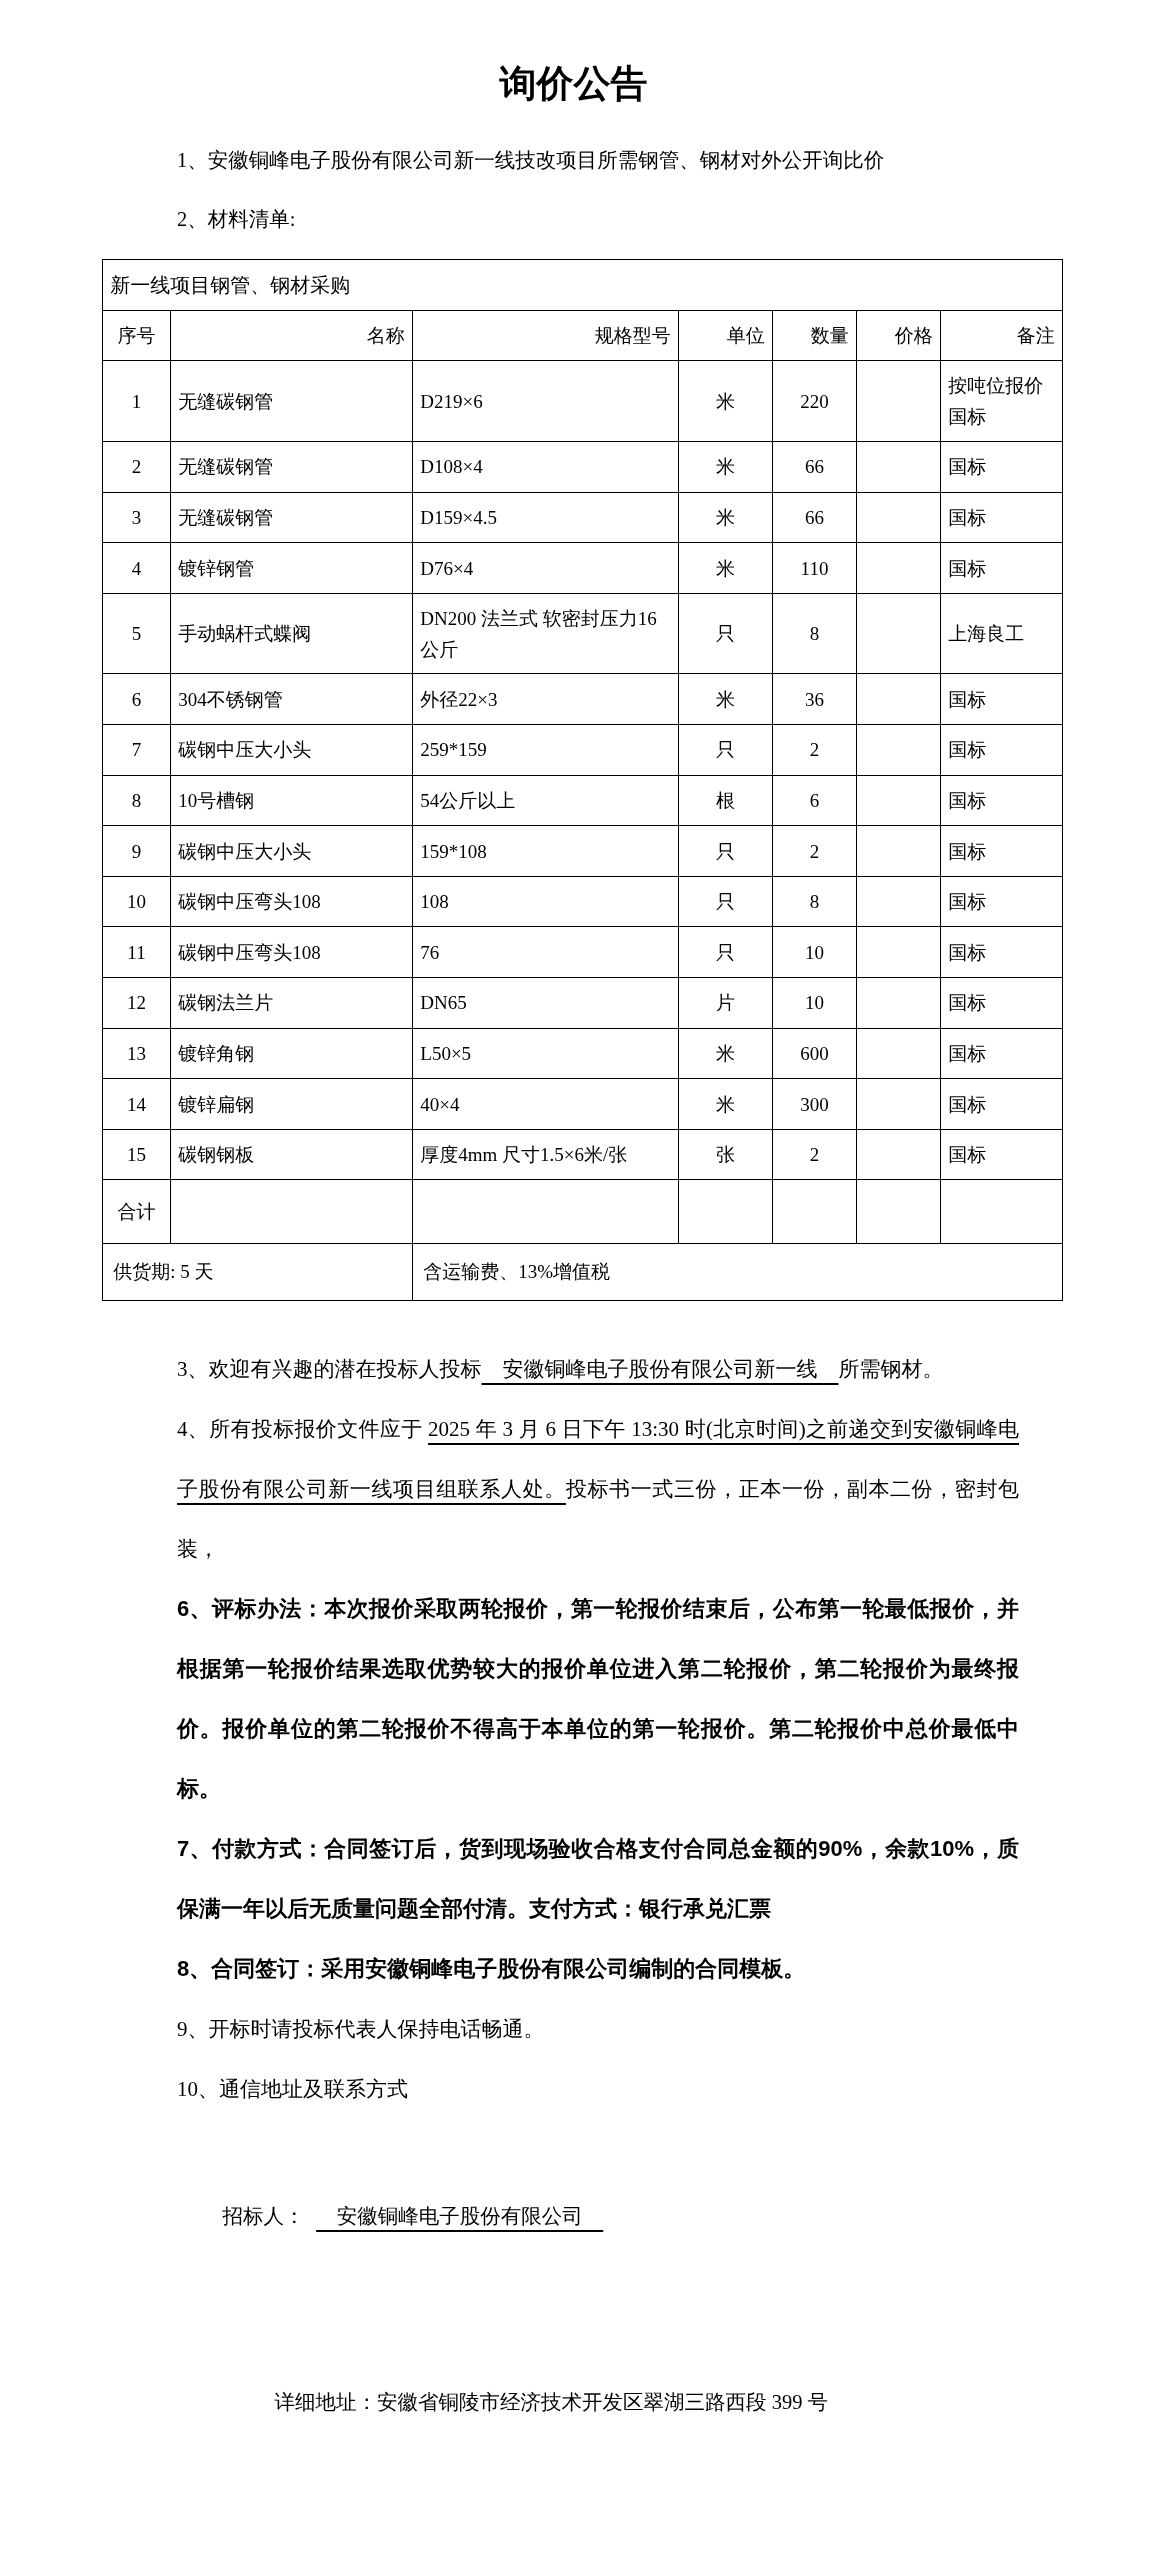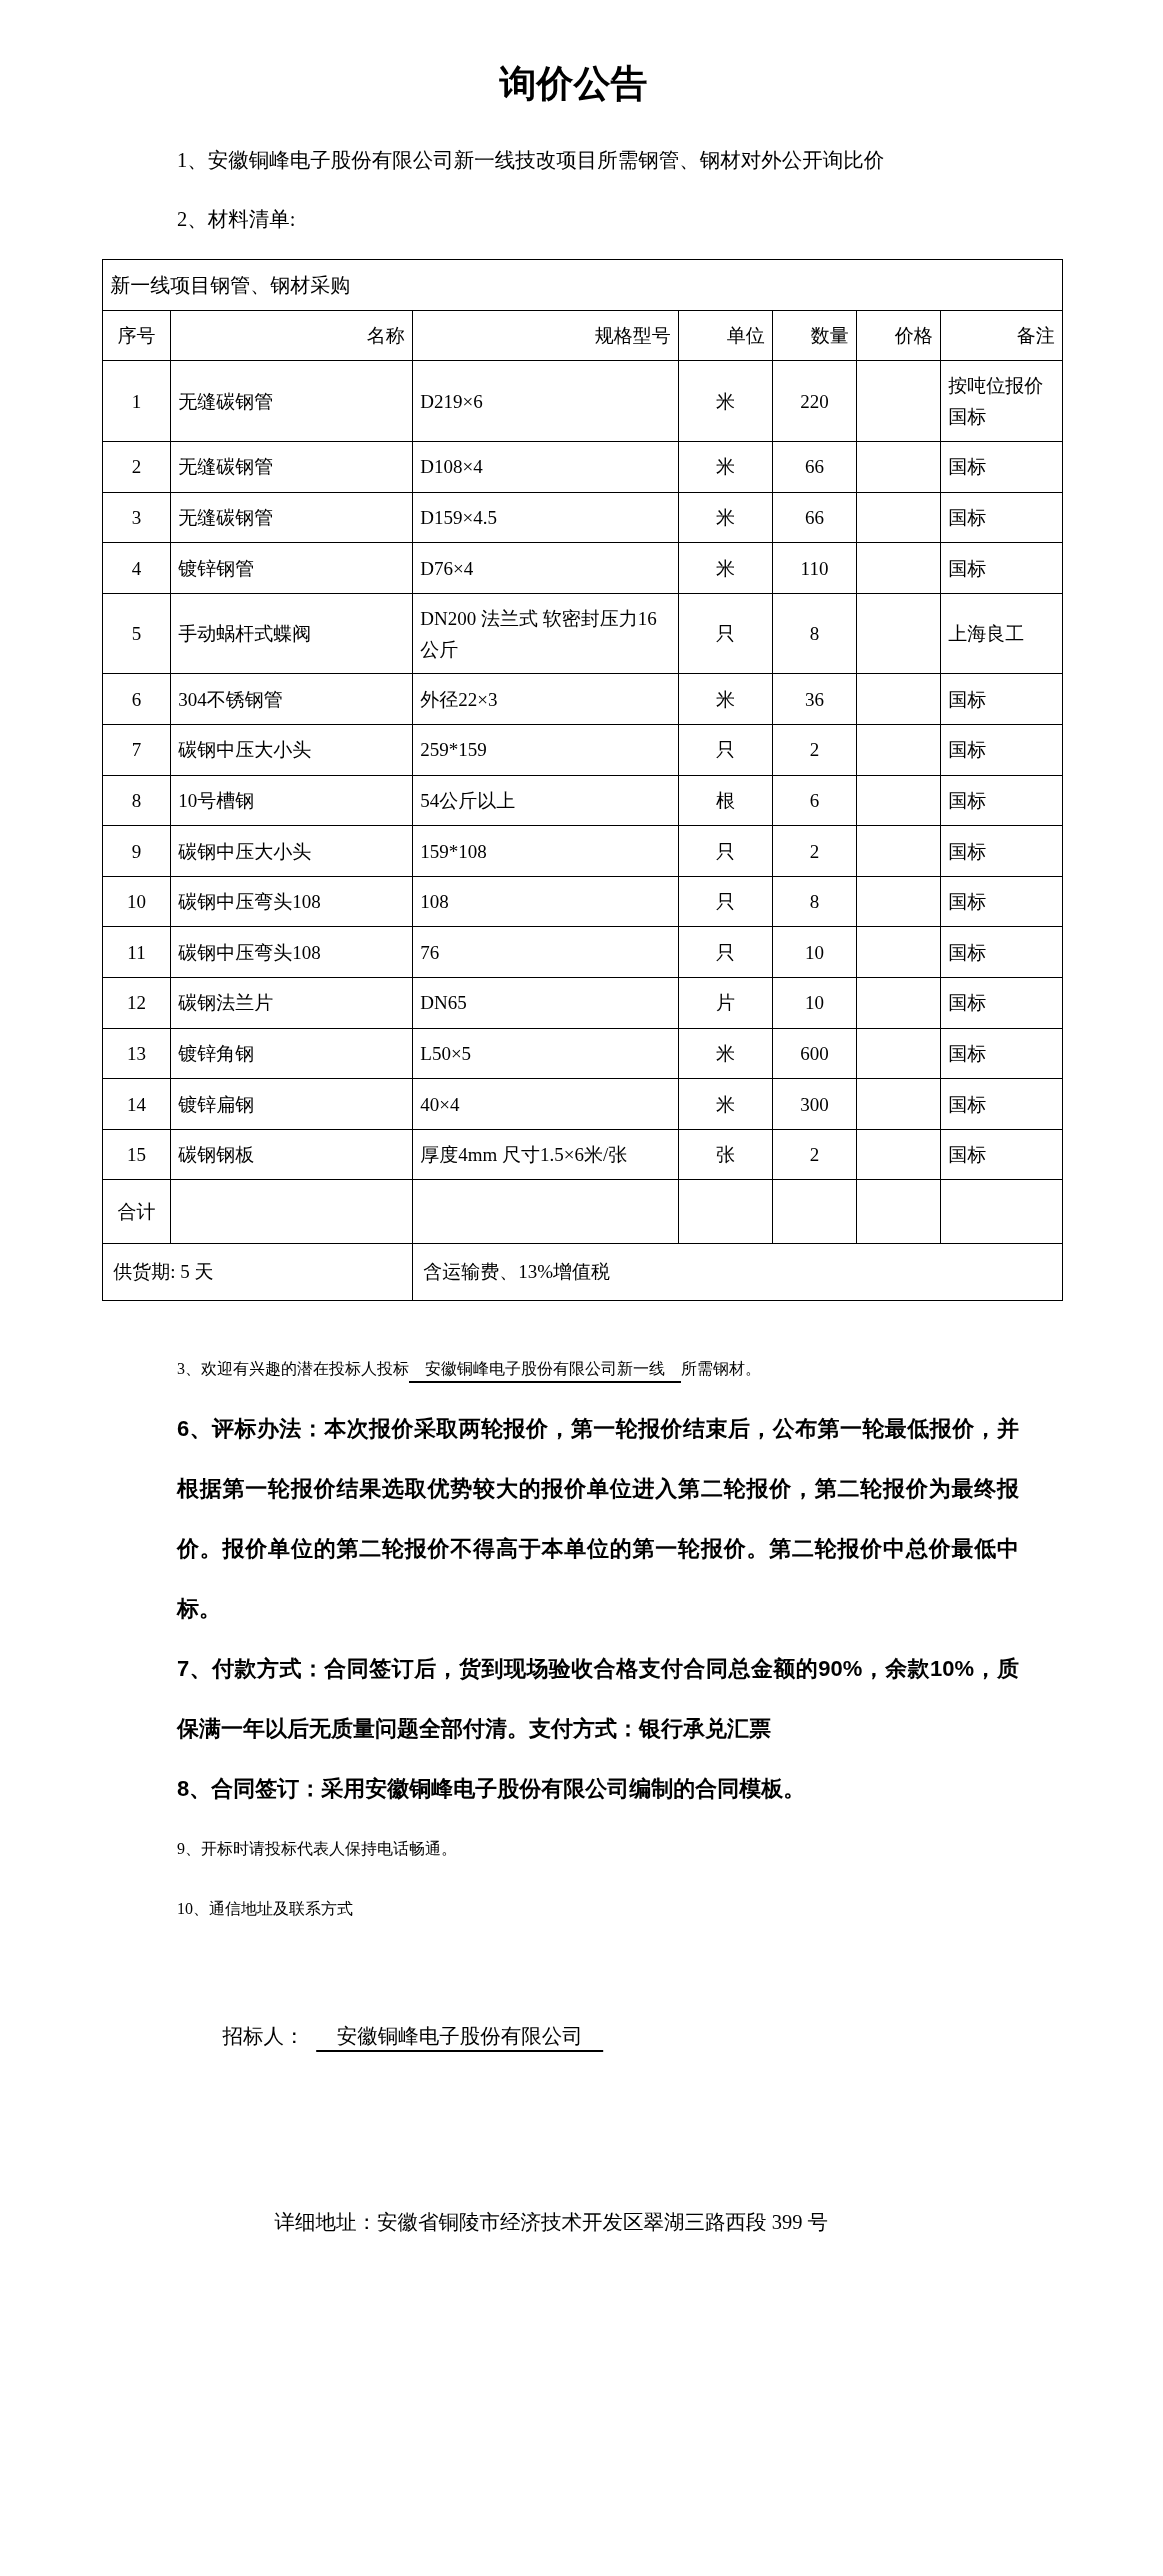--- a/index.html
+++ b/index.html
@@ -31,21 +31,21 @@
   tr.header-row th.a-c{text-align:center;padding-left:7.3px;}
   td.a-c{text-align:center;}
   td.a-l{text-align:left;padding-left:10.3px;}
   td.note-cell{white-space:pre-line;line-height:32px;}
   tbody.rows td{height:32px;line-height:31px;}
   tr.total-row td{height:45px;}
   tr.total-row td.a-c{text-align:center;}
   tr.supply-row td{height:38px;text-align:left;padding-left:10.3px;}
   
   .paras{margin:38px 0 0 177px;width:842px;text-align:justify;}
-  .paras p{margin:0;font-size:16px;line-height:60px;}
+  .paras p{margin:0;font-size:21px;line-height:60px;}
   .paras p.bold{
     font-family:"Liberation Sans","DejaVu Sans",sans-serif;
     font-weight:700;font-size:22px;
   }
   .u{text-decoration:underline;text-underline-offset:6.6px;text-decoration-thickness:1.5px;}
   
   .contact{margin-top:4.4px;font-size:20.5px;}
   .contact .row{line-height:62px;white-space:pre;}
   .row-bidder{margin-left:202px;}
   .row-address{margin-left:254px;}
@@ -235,20 +235,21 @@
     </tr>
     <tr class="supply-row">
       <td colspan="2">供货期: 5 天</td>
       <td colspan="5">含运输费、13%增值税</td>
     </tr>
   </tbody>
 </table>
 
 <div class="paras">
   <p><span>3、欢迎有兴趣的潜在投标人投标</span><span class="u">　安徽铜峰电子股份有限公司新一线　</span><span>所需钢材。</span></p>
+  <p><span>4、所有投标报价文件应于 </span><span class="u">2025 年 3 月 6 日下午 13:30 时(北京时间)之前递交到安徽铜峰电子股份有限公司新一线项目组联系人处。</span><span>投标书一式三份，正本一份，副本二份，密封包装，</span></p>
   <p class="bold">6、评标办法：本次报价采取两轮报价，第一轮报价结束后，公布第一轮最低报价，并根据第一轮报价结果选取优势较大的报价单位进入第二轮报价，第二轮报价为最终报价。报价单位的第二轮报价不得高于本单位的第一轮报价。第二轮报价中总价最低中标。</p>
   <p class="bold">7、付款方式：合同签订后，货到现场验收合格支付合同总金额的90%，余款10%，质保满一年以后无质量问题全部付清。支付方式：银行承兑汇票</p>
   <p class="bold">8、合同签订：采用安徽铜峰电子股份有限公司编制的合同模板。</p>
   <p>9、开标时请投标代表人保持电话畅通。</p>
   <p>10、通信地址及联系方式</p>
 </div>
 
 <div class="contact">
   <div class="row row-bidder">
     <span>招标人：</span><span class="u val">　安徽铜峰电子股份有限公司　</span>

